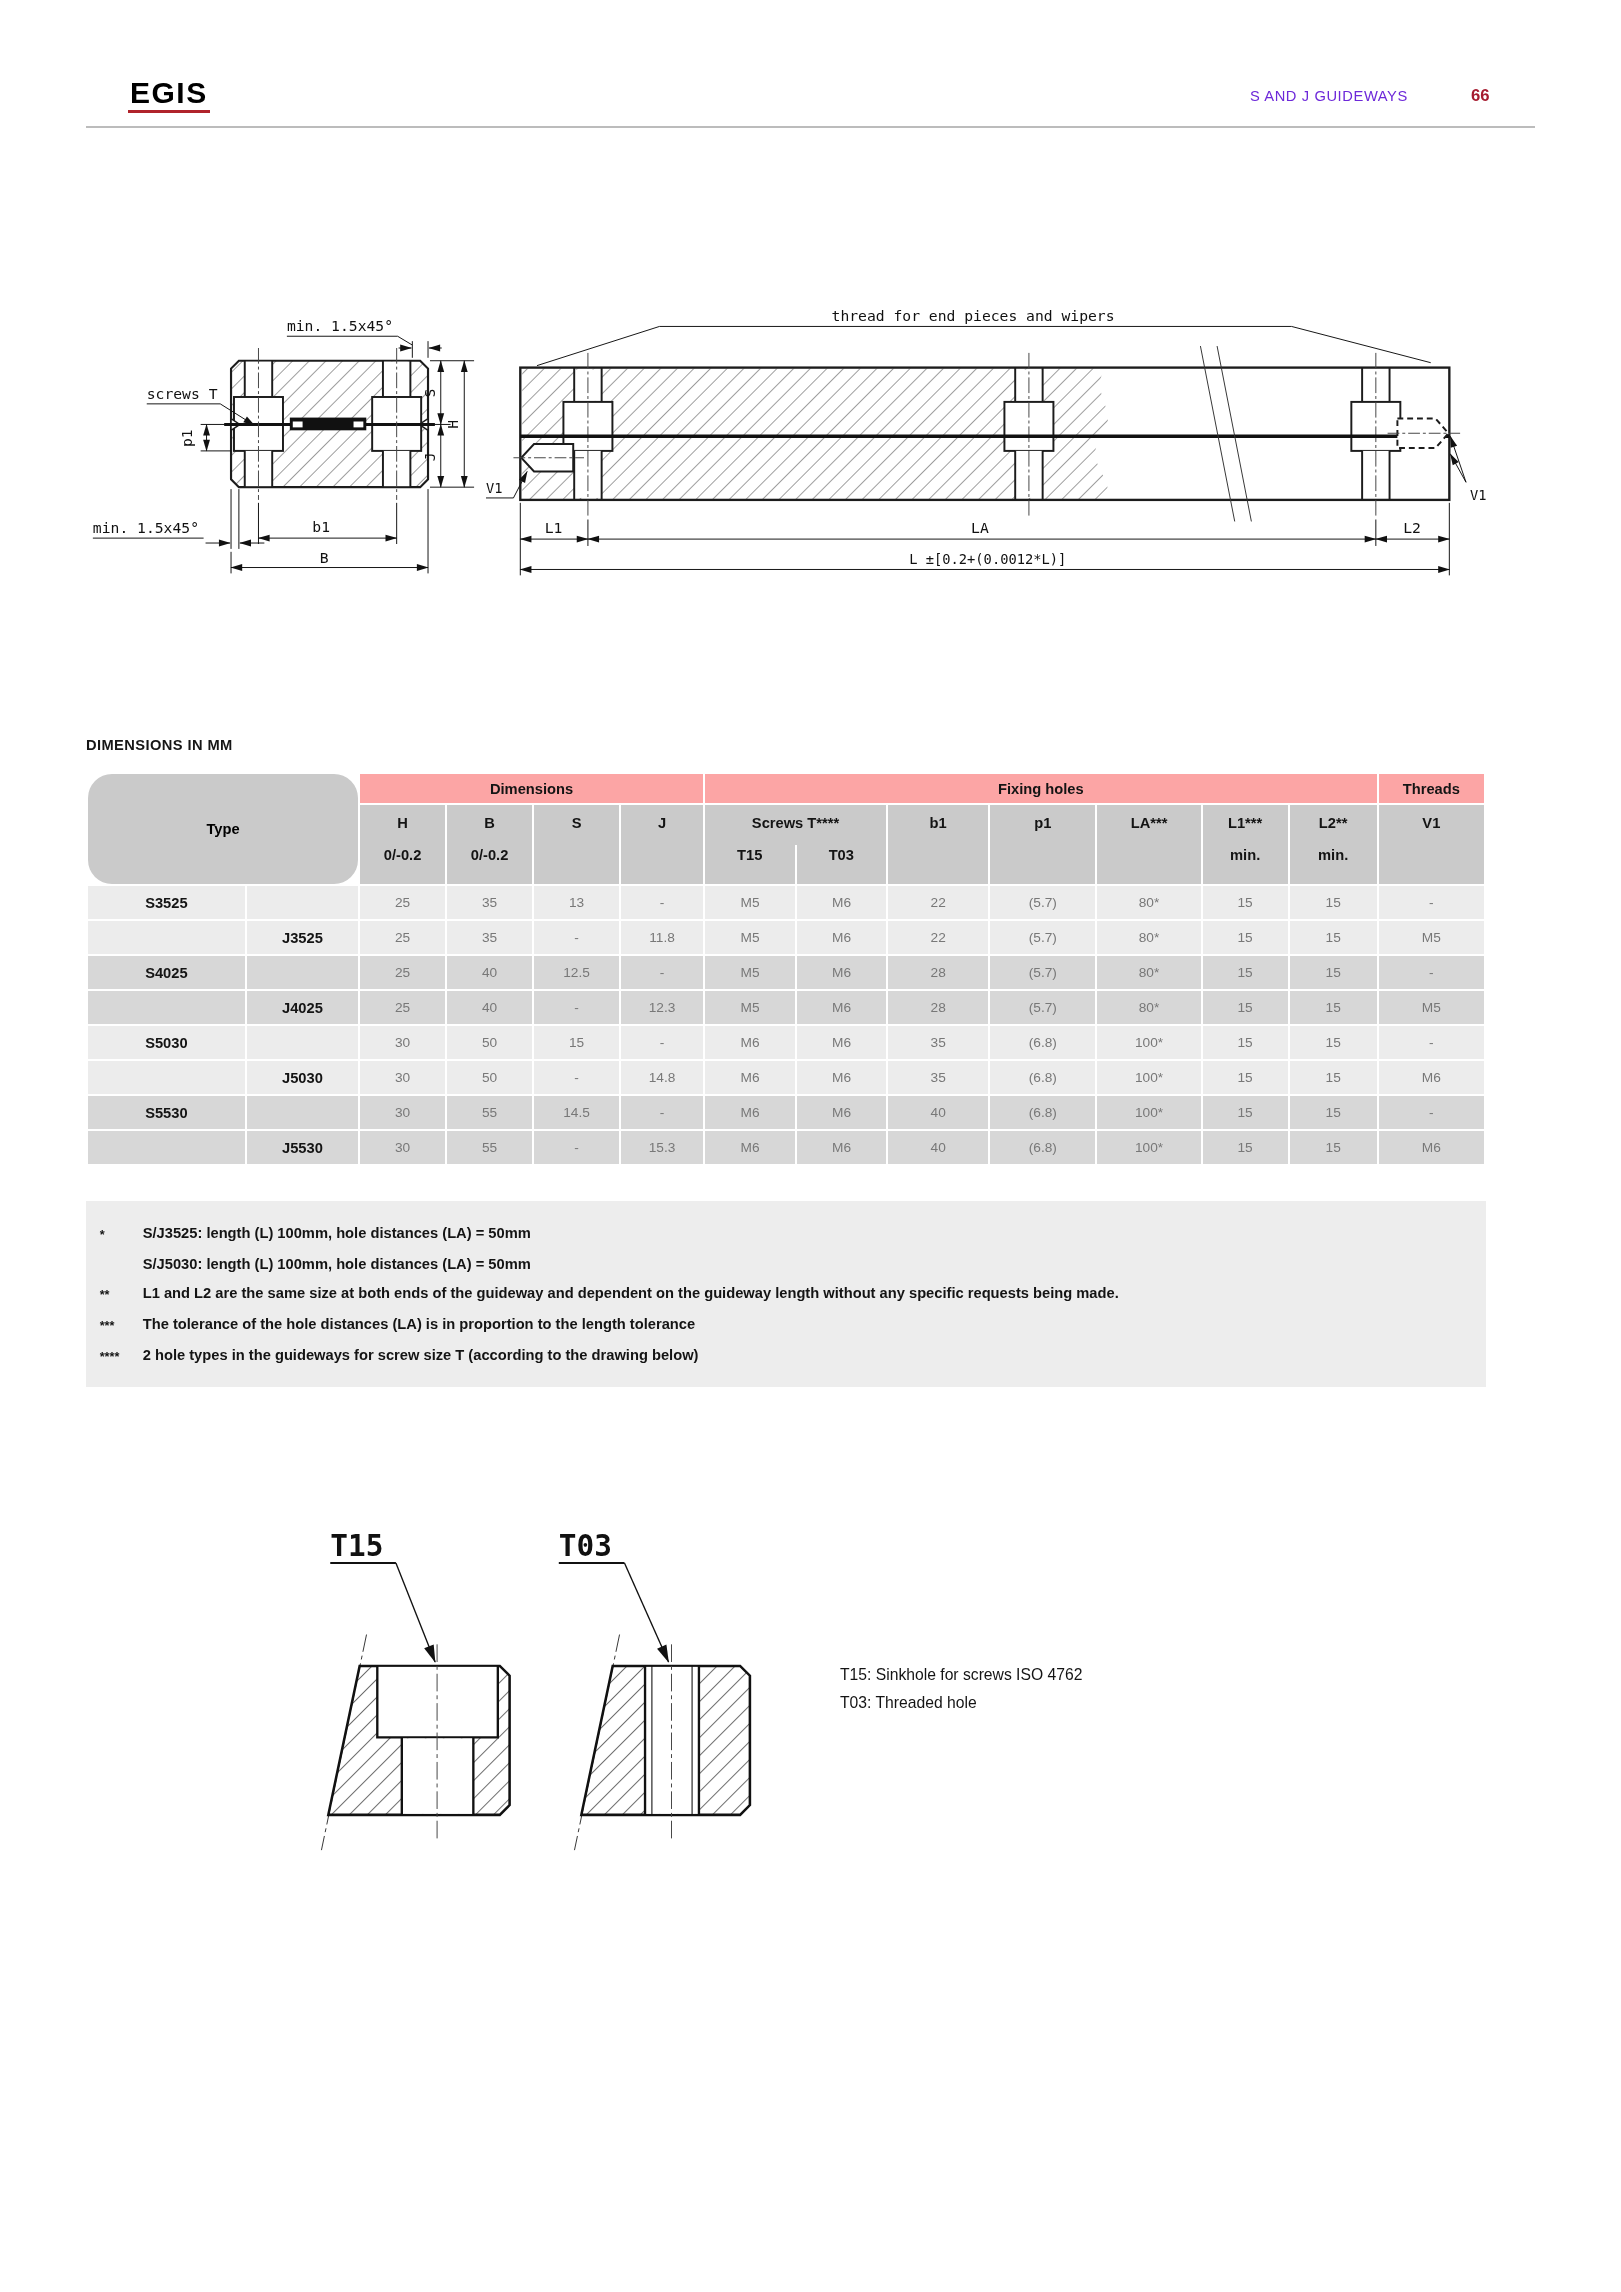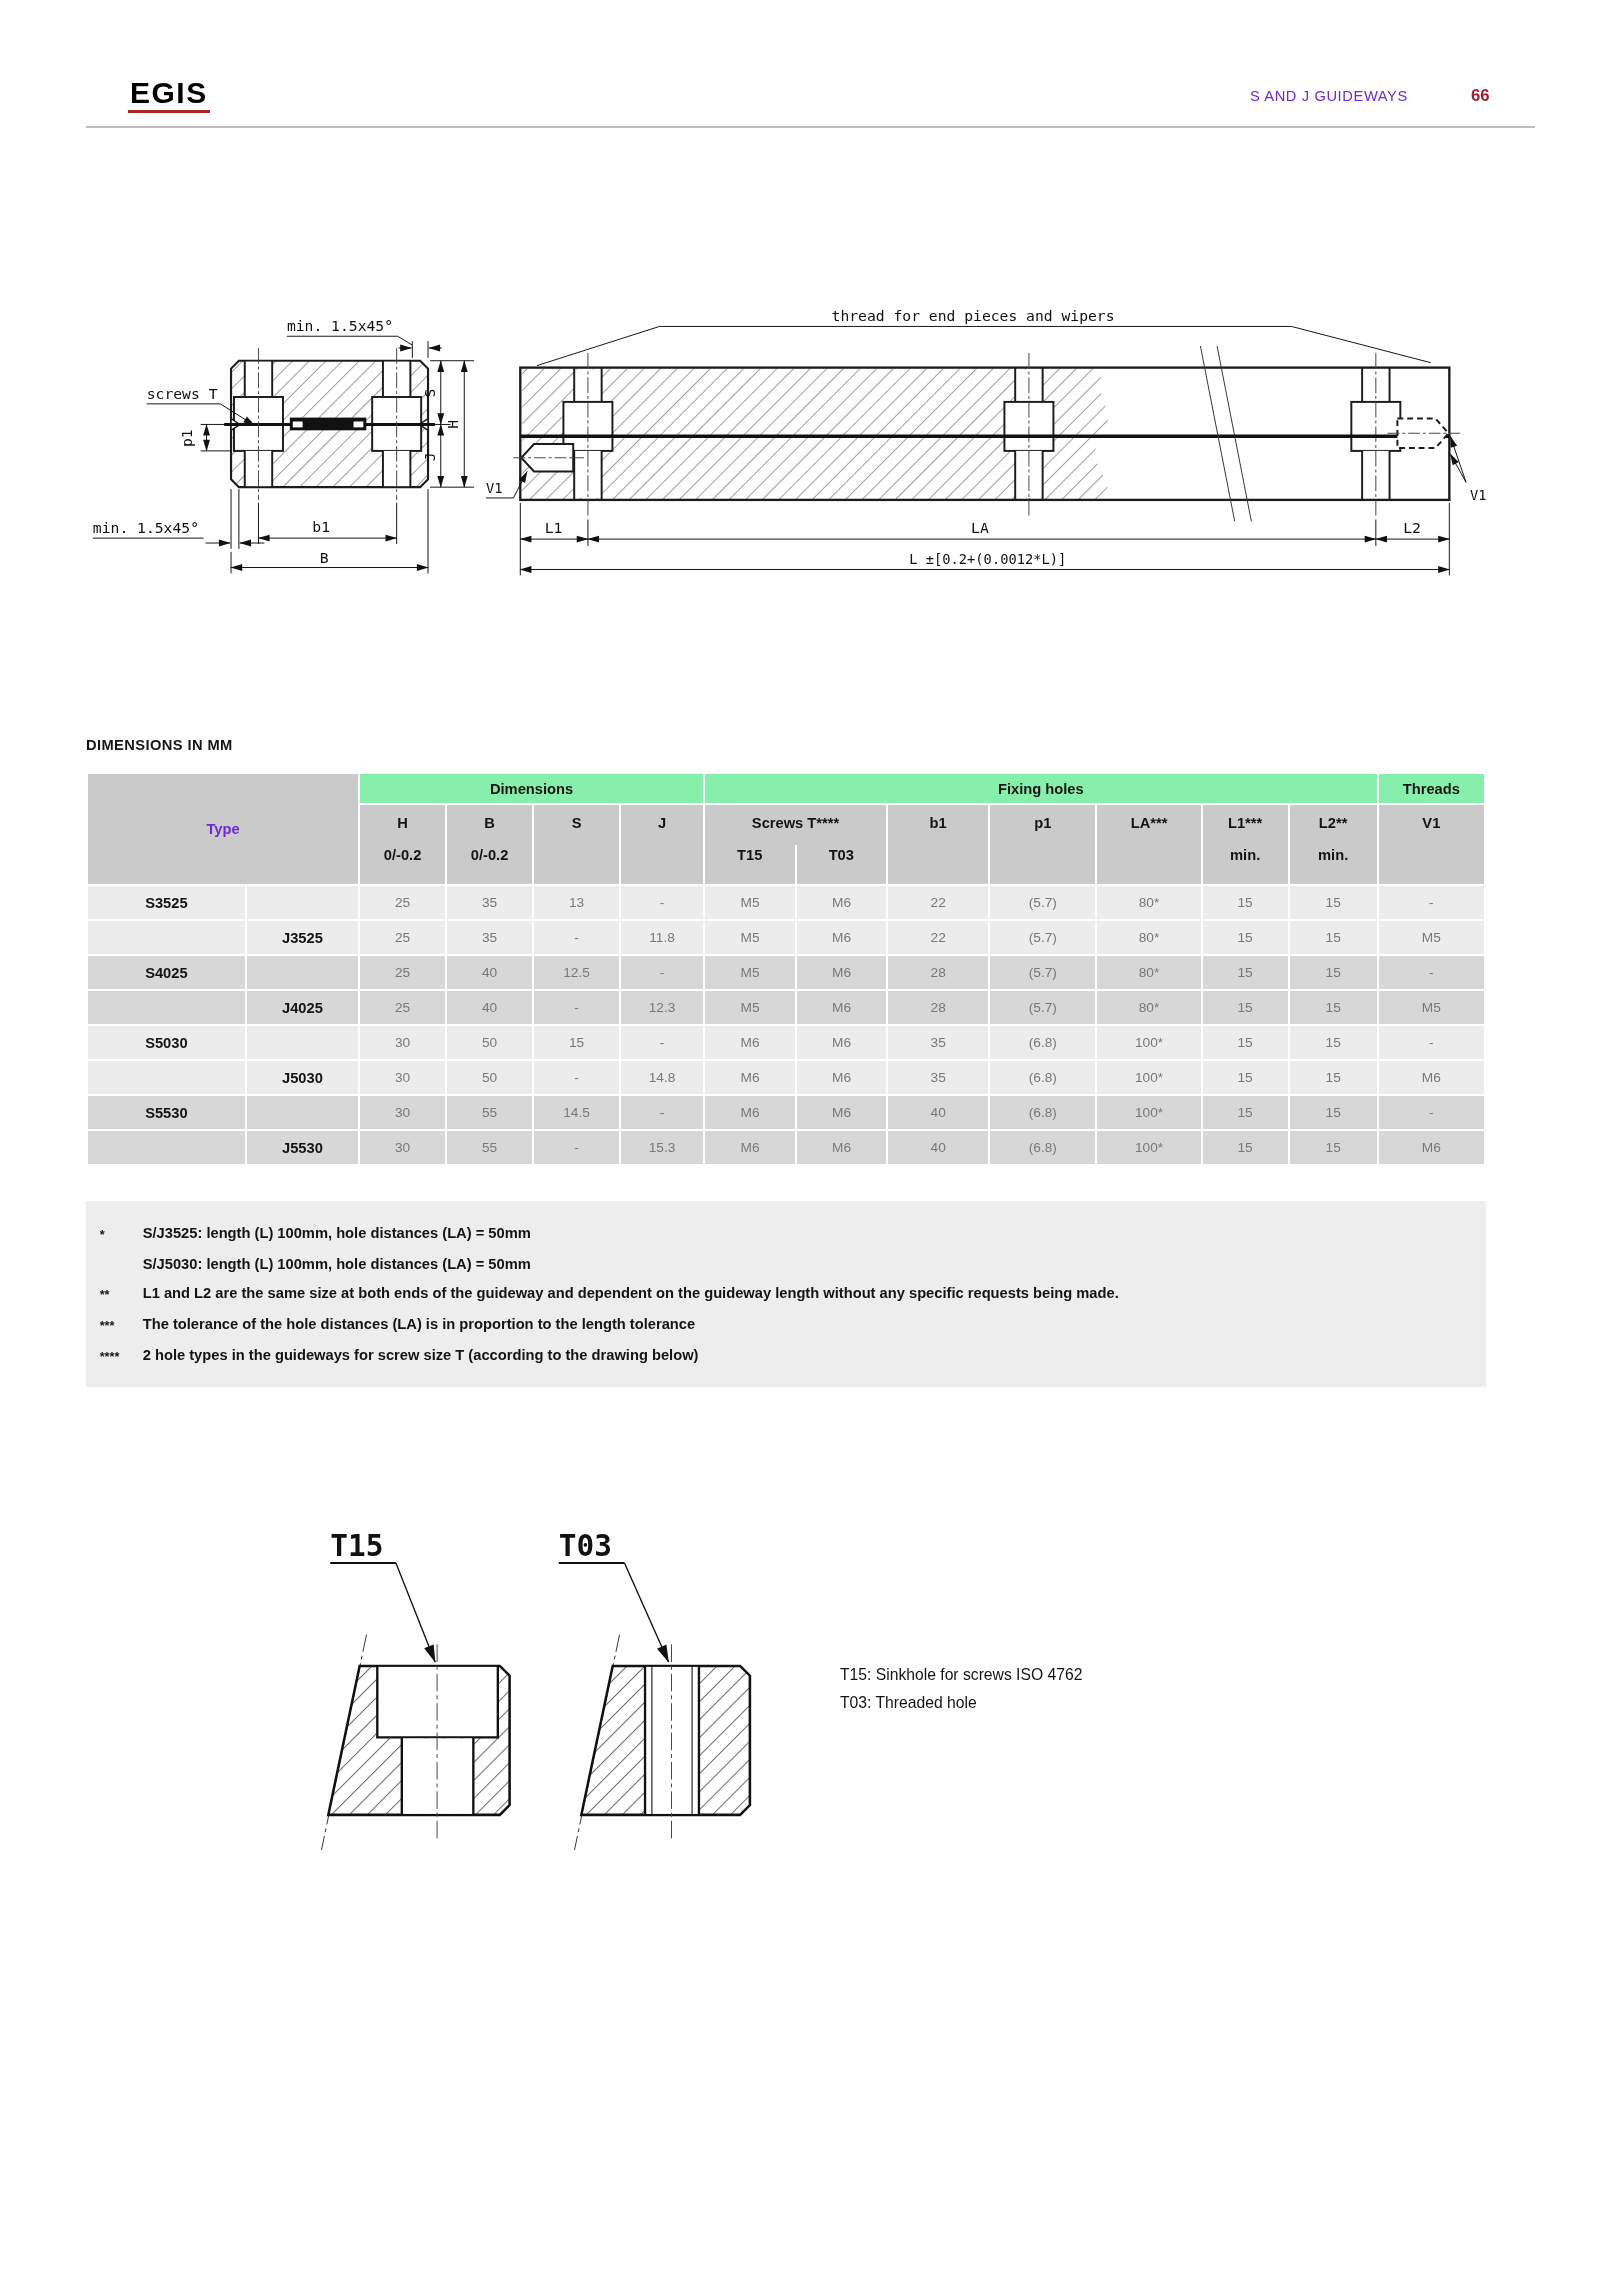--- a/index.html
+++ b/index.html
@@ -23,27 +23,27 @@
   
   svg text { font-family:"DejaVu Sans Mono", monospace; fill:#111; }
 
   
   .tbl-caption { left:86px; top:737px; font-size:14.7px; font-weight:bold; color:#161616; letter-spacing:0.4px; }
   table.dims {
     position:absolute; left:86px; top:772px; width:1400px;
     border-collapse:separate; border-spacing:2.9px; table-layout:fixed;
   }
   table.dims th, table.dims td { overflow:hidden; }
-  .gh { background:#86efac; height:29px; text-align:center; vertical-align:middle;
+  .gh { background:#fca5a5; height:29px; text-align:center; vertical-align:middle;
         font-size:14.7px; font-weight:bold; color:#141414; }
   .sh { background:#cacaca; height:73px; text-align:center; vertical-align:top;
         padding-top:9.8px; font-size:14.7px; font-weight:bold; color:#141414; }
   .sh .sub { margin-top:16.7px; font-size:14.7px; font-weight:bold; }
   .th-type { background:#cacaca; text-align:center; vertical-align:middle;
-             font-size:14.7px; font-weight:bold; color:#6d28d9; }
+             font-size:14.7px; font-weight:bold; color:#000000;border-radius:24px; }
   .screws-split { display:flex; margin-top:14.7px; height:39px; }
   .screws-split span { flex:1; padding-top:2px; }
   .screws-split span:first-child { border-right:2.9px solid #ffffff; }
   table.dims tbody td { height:33px; text-align:center; vertical-align:middle;
                         font-size:13.7px; color:#787878; }
   table.dims tbody td.c-type { font-size:14.7px; font-weight:bold; color:#141414; }
   table.dims tbody tr:nth-child(4n+1) td, table.dims tbody tr:nth-child(4n+2) td { background:#ececec; }
   table.dims tbody tr:nth-child(4n+3) td, table.dims tbody tr:nth-child(4n)   td { background:#d7d7d7; }
 
   

